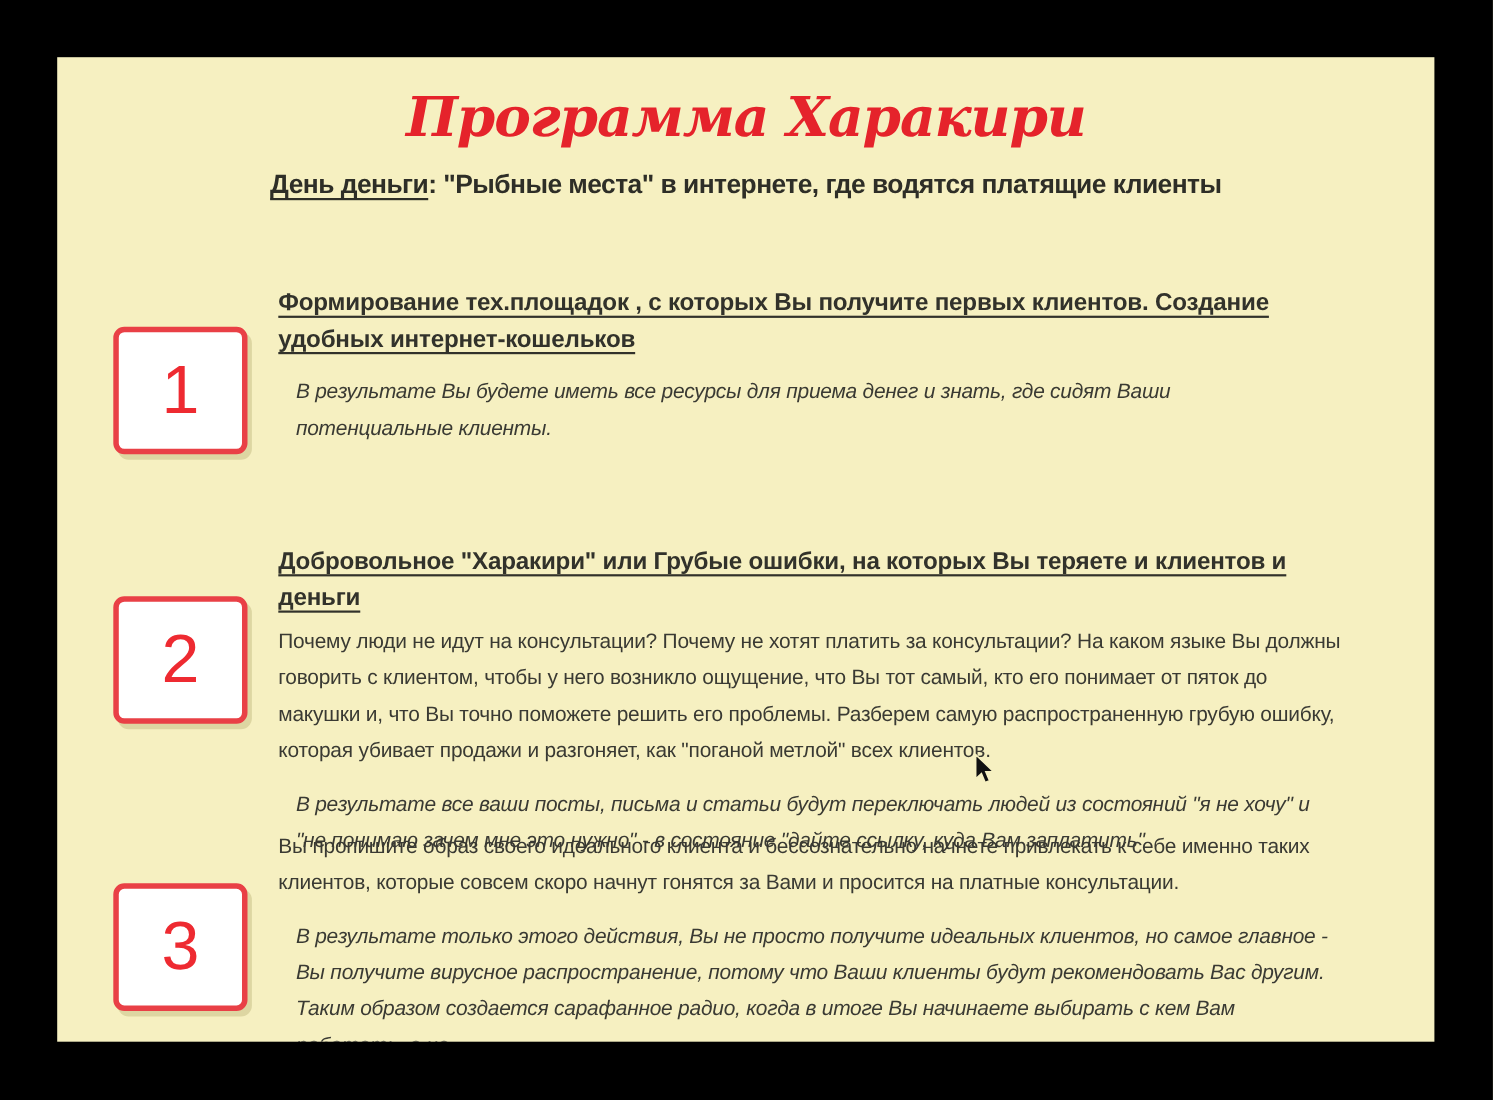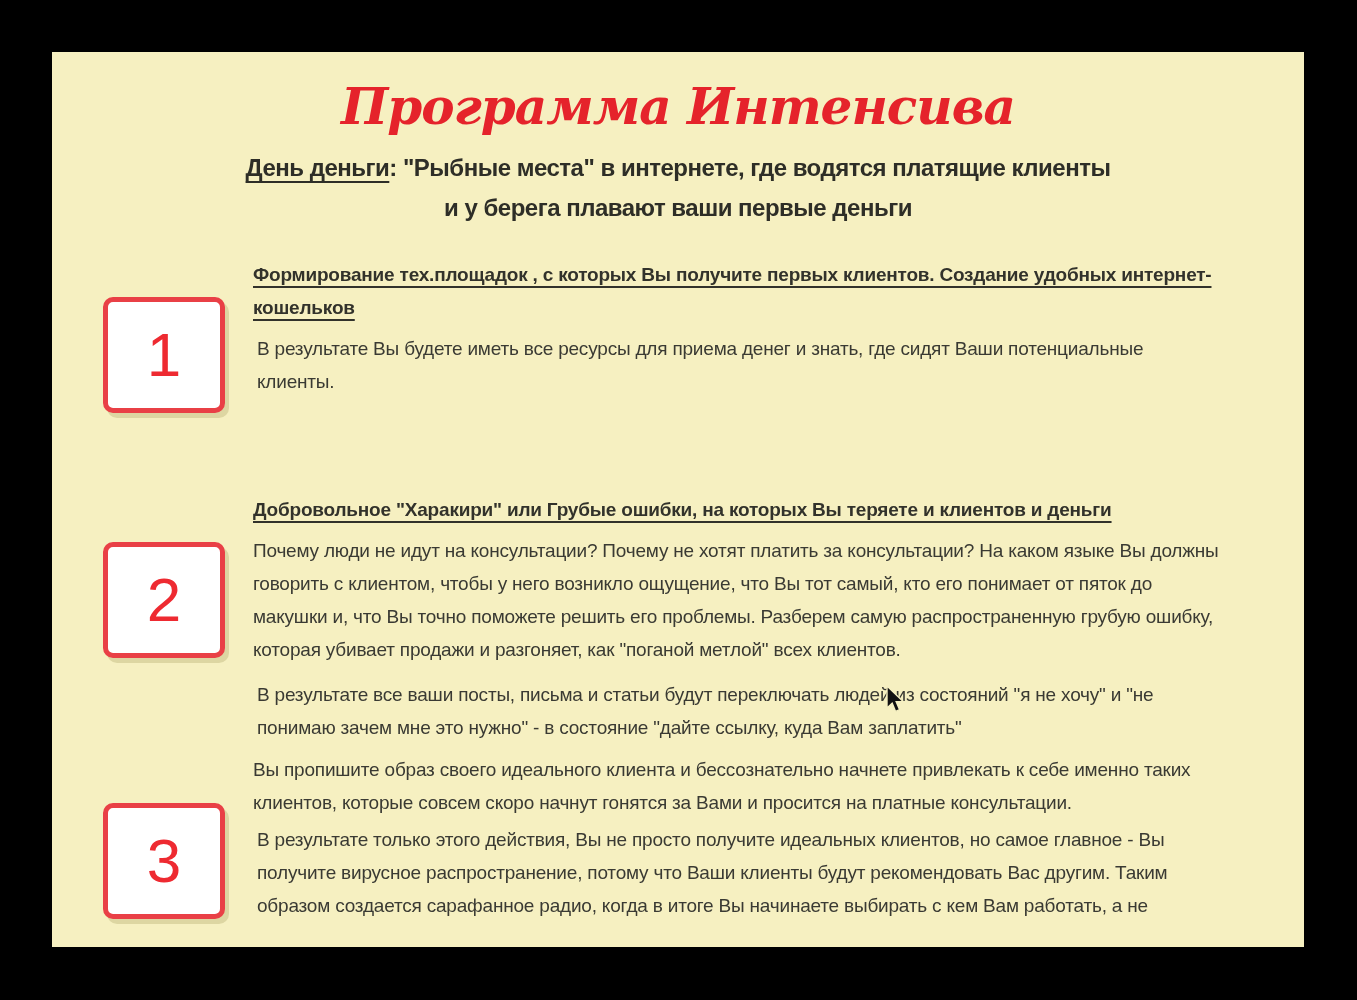--- a/index.html
+++ b/index.html
@@ -53,35 +53,36 @@
     color: #3a3a33;
     font-size: 19px;
     line-height: 33px;
     letter-spacing: -0.2px;
   }
   .section-text.s1 { top: 206px; }
   .section-text.s2 { top: 441px; }
   .section-text.s3 { top: 701px; }
   .sec-heading {
     margin: 0 0 8px 0;
-    font-size: 19px;
+    font-size: 22px;
     font-weight: bold;
     color: #32322b;
     text-decoration: underline;
     text-decoration-thickness: 2px;
     text-underline-offset: 5px;
   }
   .s3 .sec-heading { margin-bottom: 2px; }
   .sec-body {
     margin: 0 0 12px 0;
     white-space: pre-wrap;
   }
   .s3 .sec-body { margin-bottom: 4px; }
   .sec-result {
-    margin: 4px;
+    margin: 16px;
+    font-style: italic;
   }
   .num-box {
     position: absolute;
     left: 51px;
     width: 112px;
     height: 106px;
     background: #ffffff;
     border: 5px solid #e94046;
     border-radius: 10px;
     box-shadow: 4px 5px 0 #ddd6a2;
@@ -105,25 +106,24 @@
     width: 22px;
     height: 30px;
     pointer-events: none;
   }
 </style>
 </head>
 <body>
 
 <div class="content">
 
-  <h1 class="page-title">Программа Интенсива</h1>
+  <h1 class="page-title">Программа Харакири</h1>
 
   <div class="subtitle">
     <div><span class="day-label">День деньги</span><span>: "Рыбные места" в интернете, где водятся платящие клиенты</span></div>
-    <div>и у берега плавают ваши первые деньги</div>
   </div>
 
   <div class="num-box b1">
     <span class="num">1</span>
   </div>
   <div class="section-text s1">
     <h2 class="sec-heading">Формирование тех.площадок , с которых Вы получите первых клиентов. Создание удобных интернет-кошельков</h2>
     <p class="sec-result">В результате Вы будете иметь все ресурсы для приема денег и знать, где сидят Ваши потенциальные клиенты.</p>
   </div>
 

